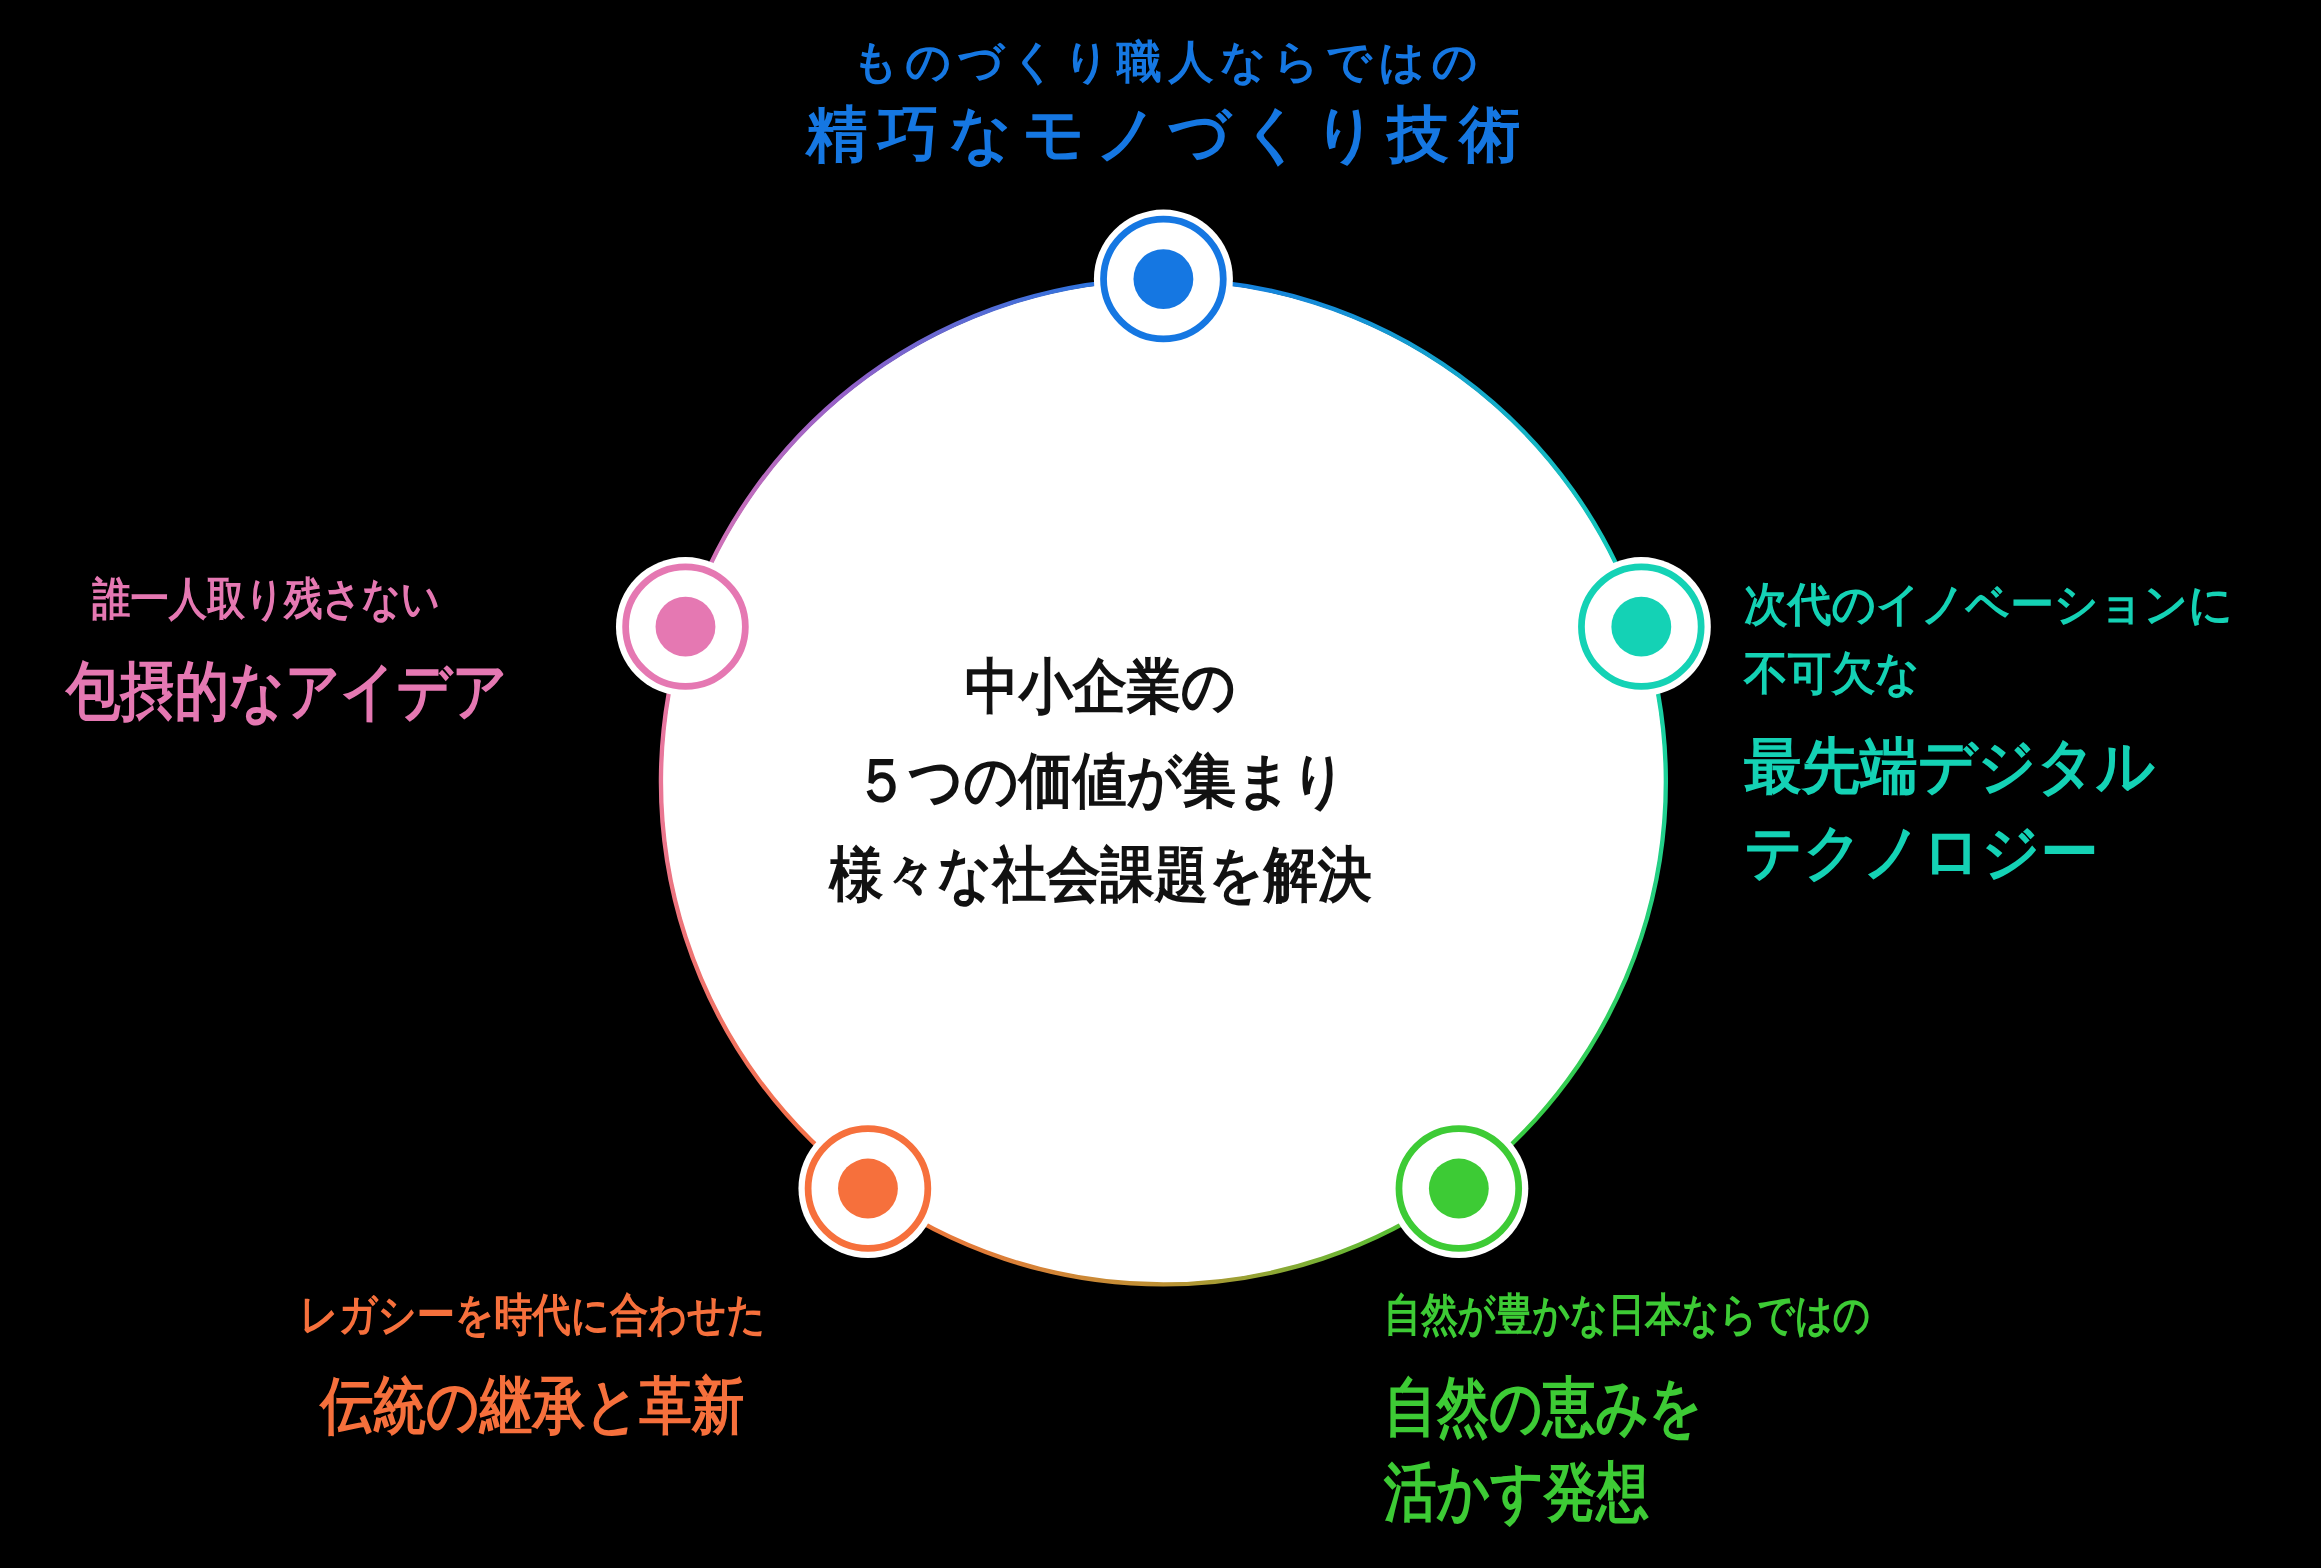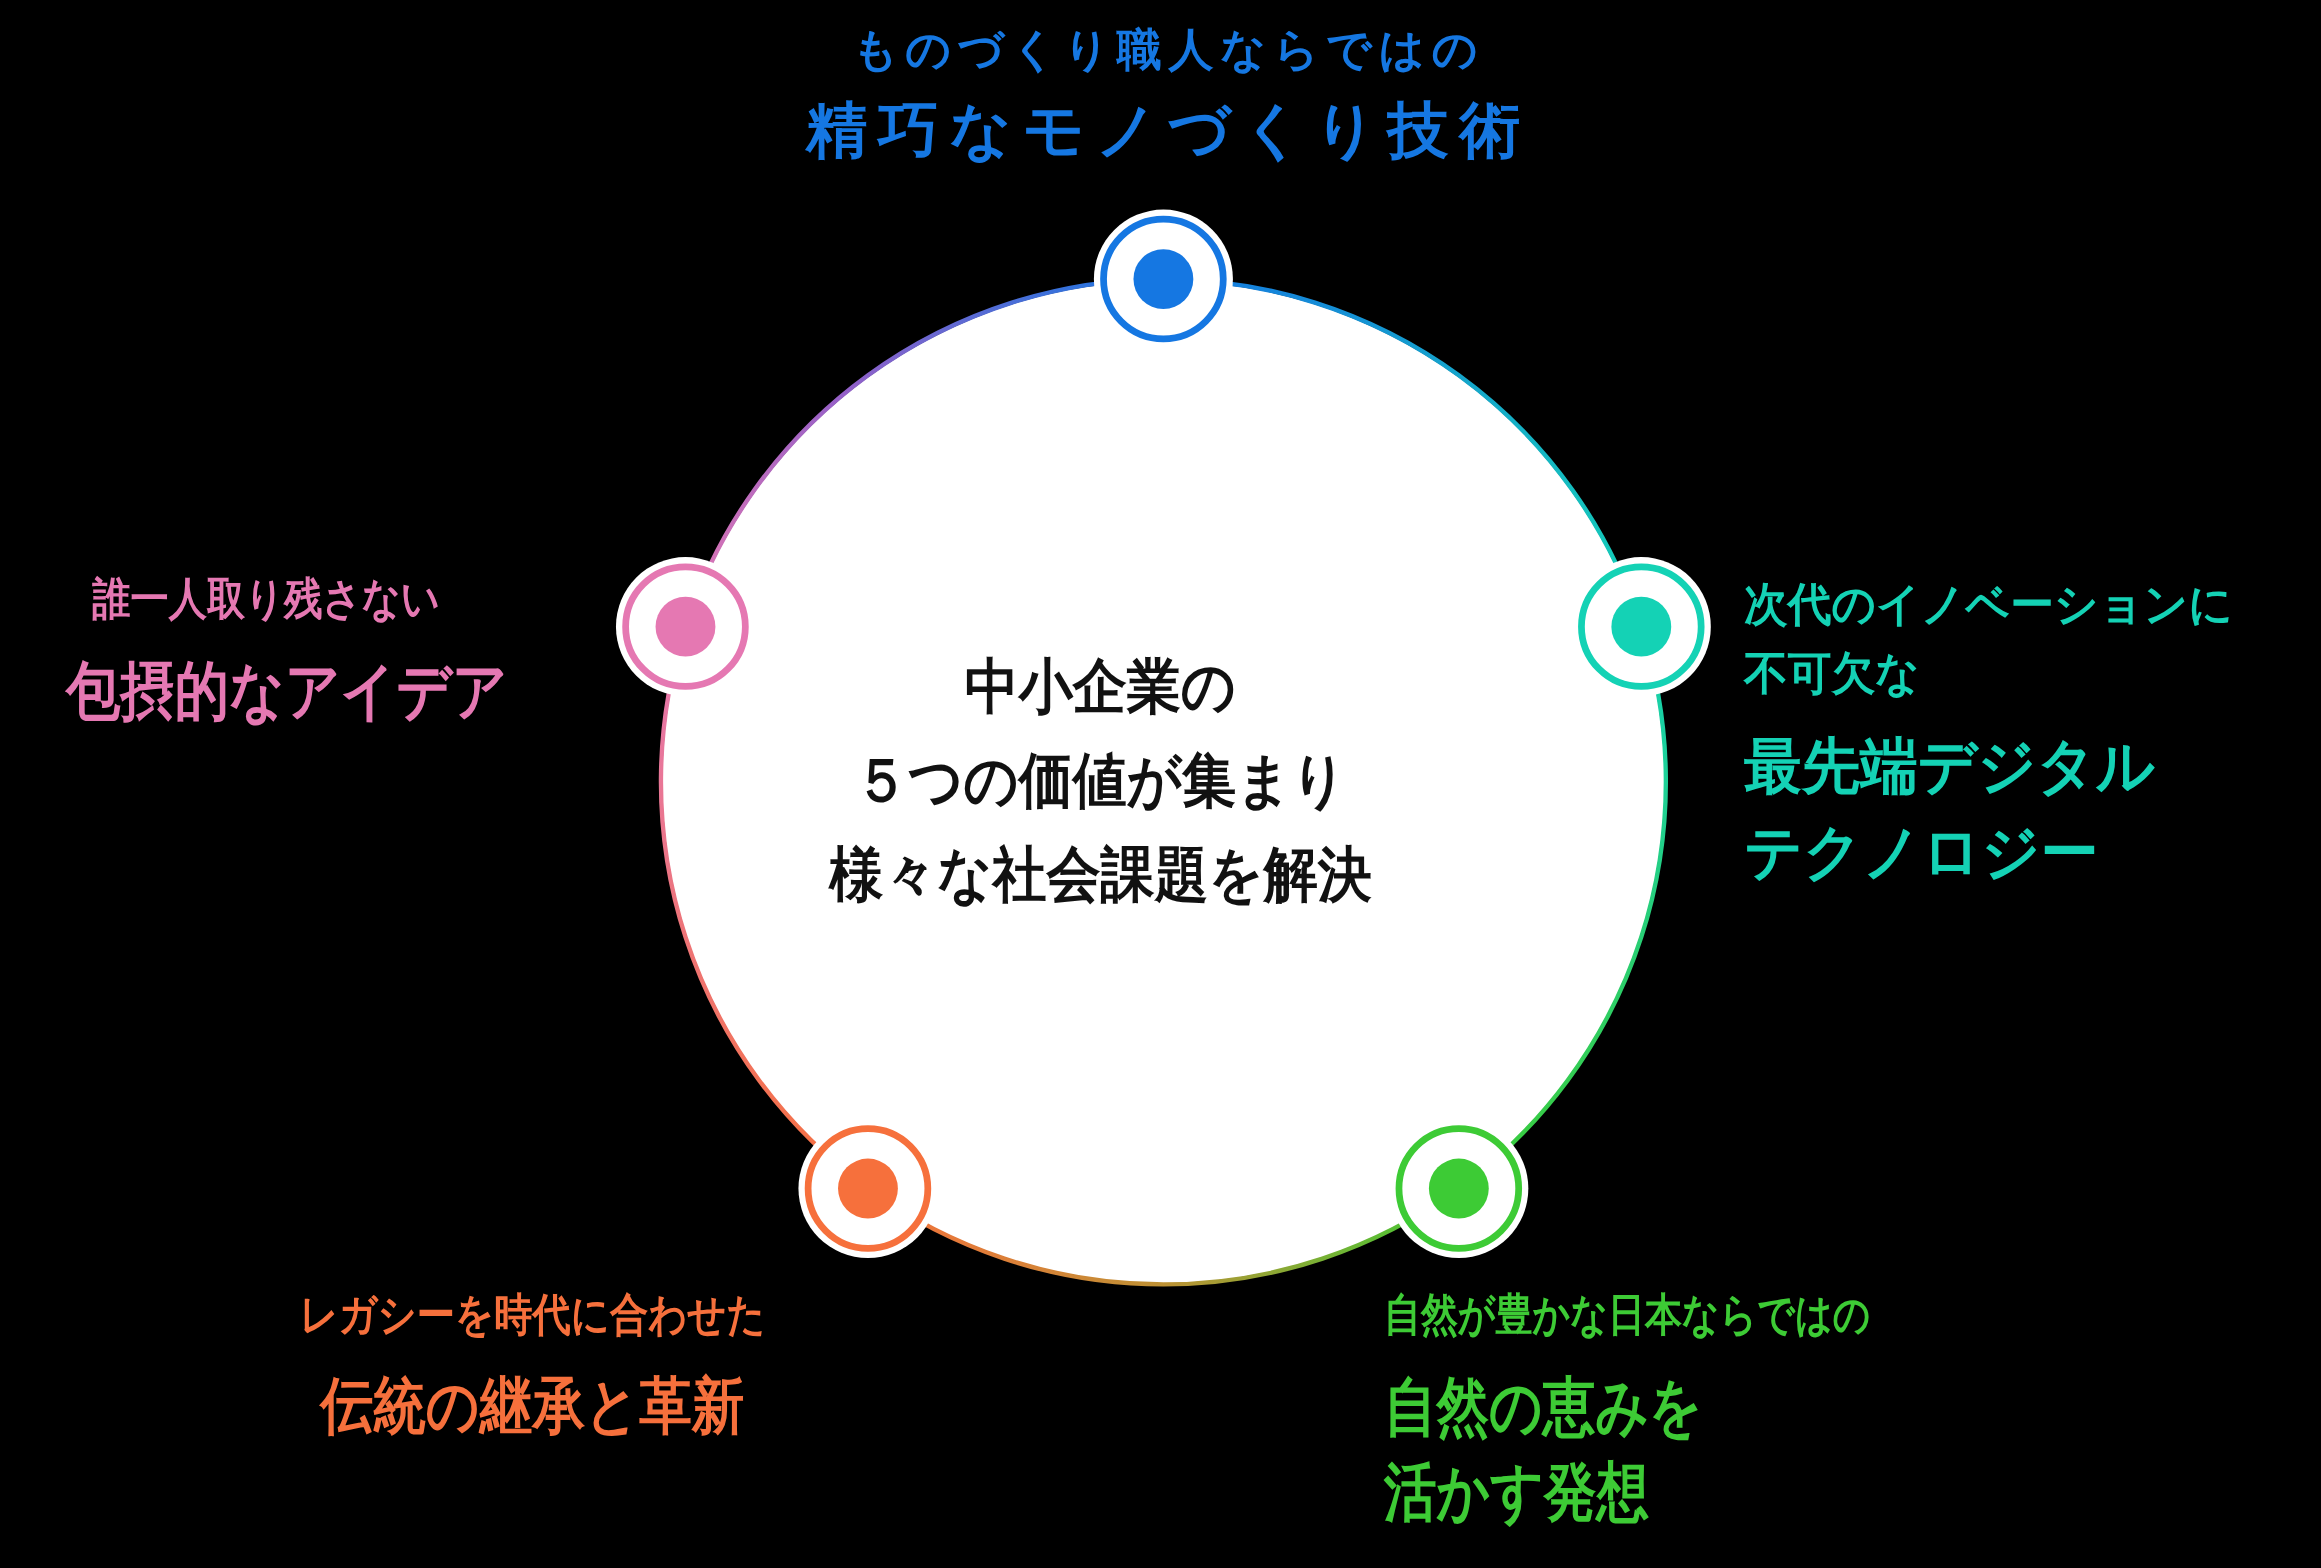--- a/index.html
+++ b/index.html
@@ -37,26 +37,26 @@
     color: #111111;
     font-size: 60px;
     line-height: 94px;
     transform: scaleX(0.90);
     transform-origin: 50% 50%;
   }
 
   
   .label-top {
     left: 589px;
-    top: 23px;
+    top: 35px;
     width: 1159px;
     text-align: center;
   }
   .label-top .small { font-size: 45px; line-height: 54px; letter-spacing: 6.8px; }
-  .label-top .large { font-size: 61px; line-height: 73px; letter-spacing: 10.6px; margin-top: 17px; }
+  .label-top .large { font-size: 61px; line-height: 73px; letter-spacing: 10.6px; margin-top: 9px; }
 
   
   .label-right {
     left: 1744px;
     top: 570px;
     text-align: left;
     transform: scaleX(0.95);
     transform-origin: 0 0;
   }
   .label-right .small { font-size: 46px; line-height: 69px; }

